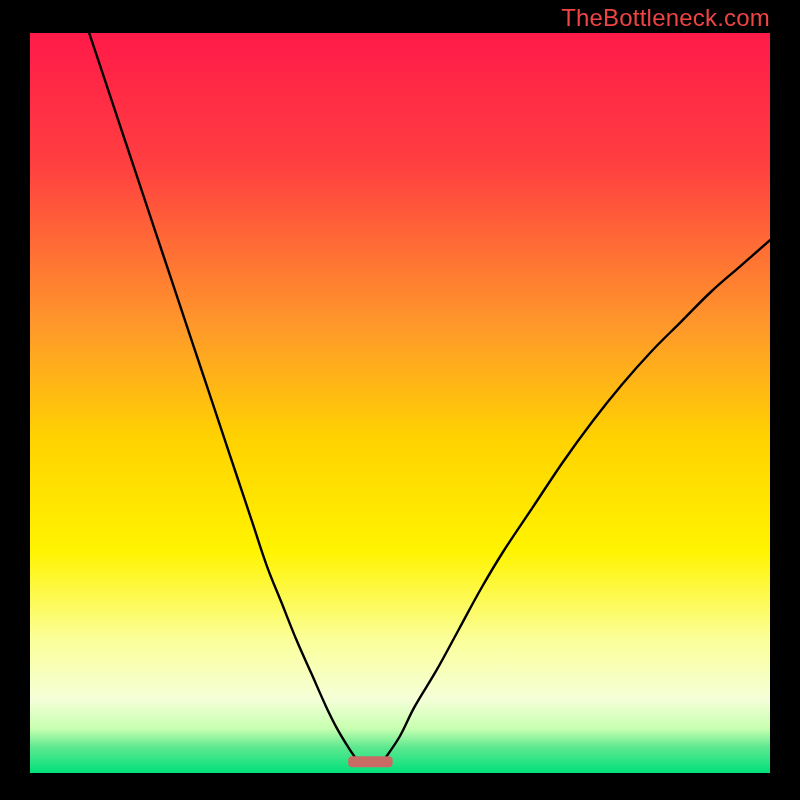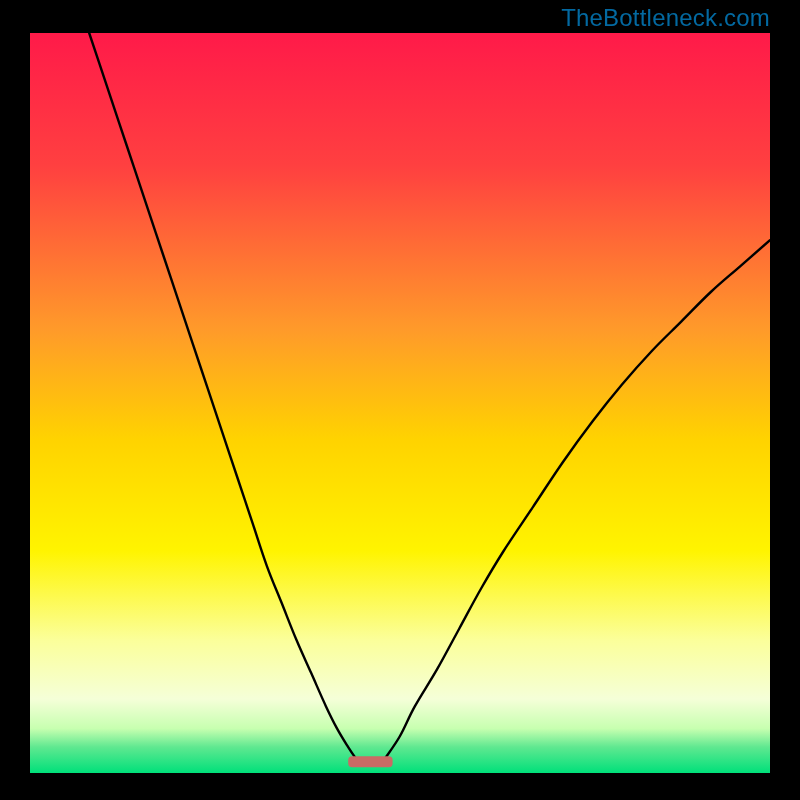--- a/index.html
+++ b/index.html
@@ -23,21 +23,21 @@
     position: absolute;
     left: 0;
     top: 0;
     width: 740px;
     height: 740px;
   }
   .watermark {
     position: absolute;
     top: 4px;
     right: 30px;
-    color: #0369a1;
+    color: #ef4444;
     font-size: 24px;
     font-weight: 500;
     letter-spacing: 0.2px;
   }
 </style>
 </head>
 <body>
 
 <div class="watermark">TheBottleneck.com</div>
 

